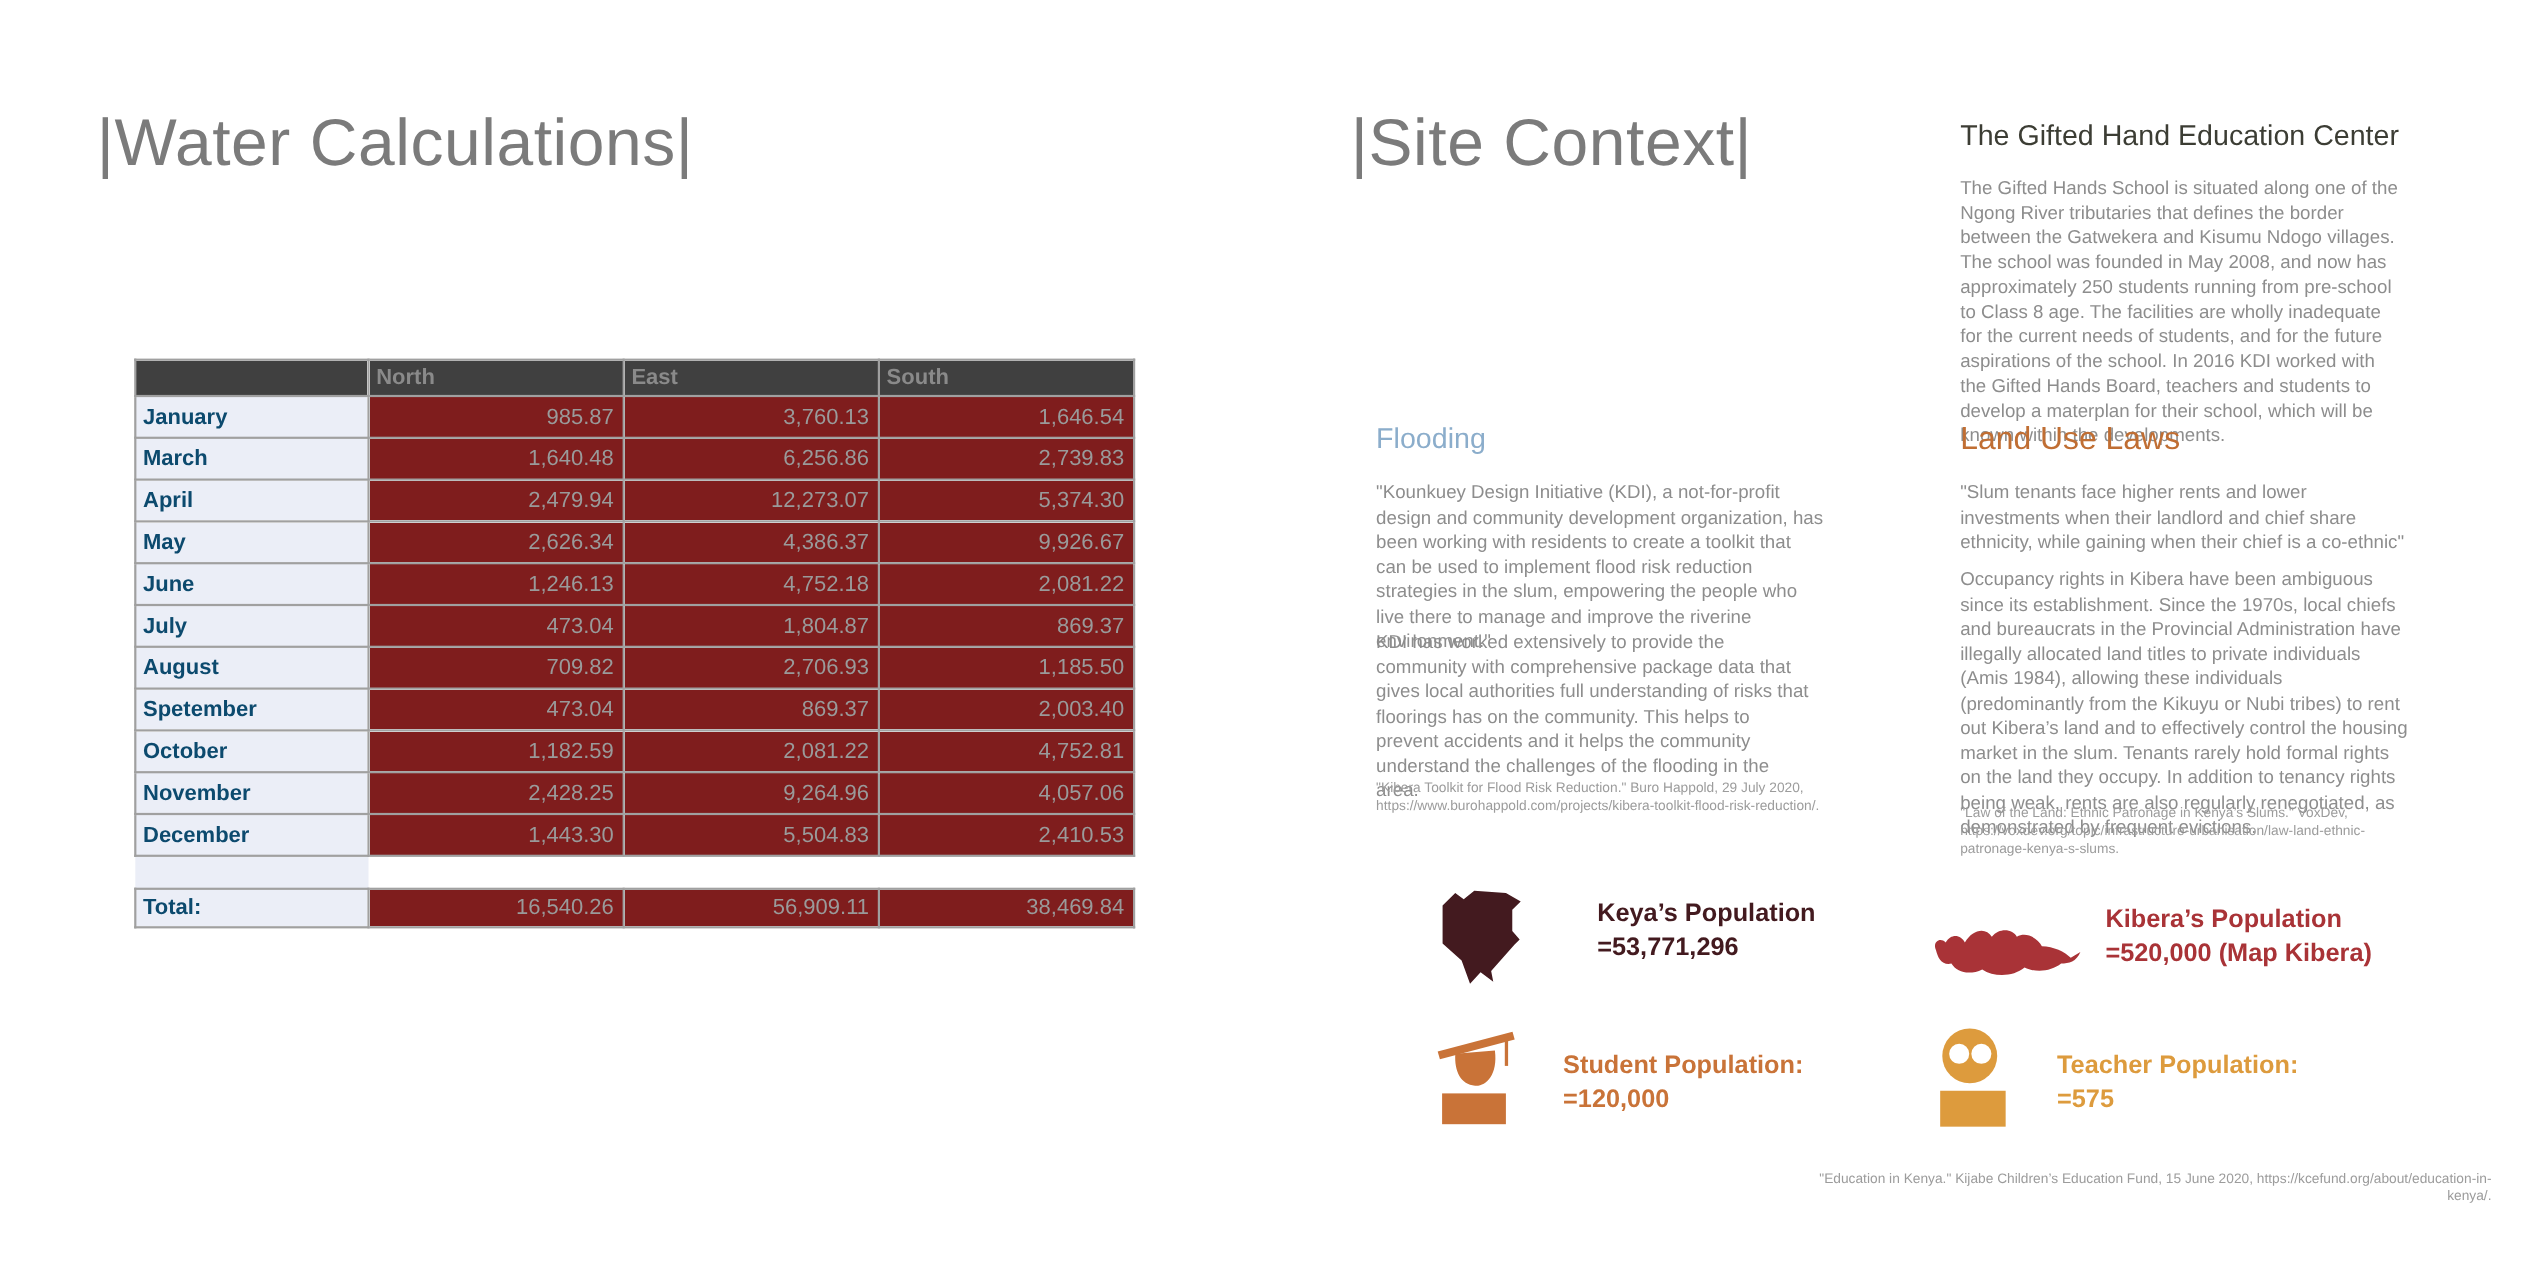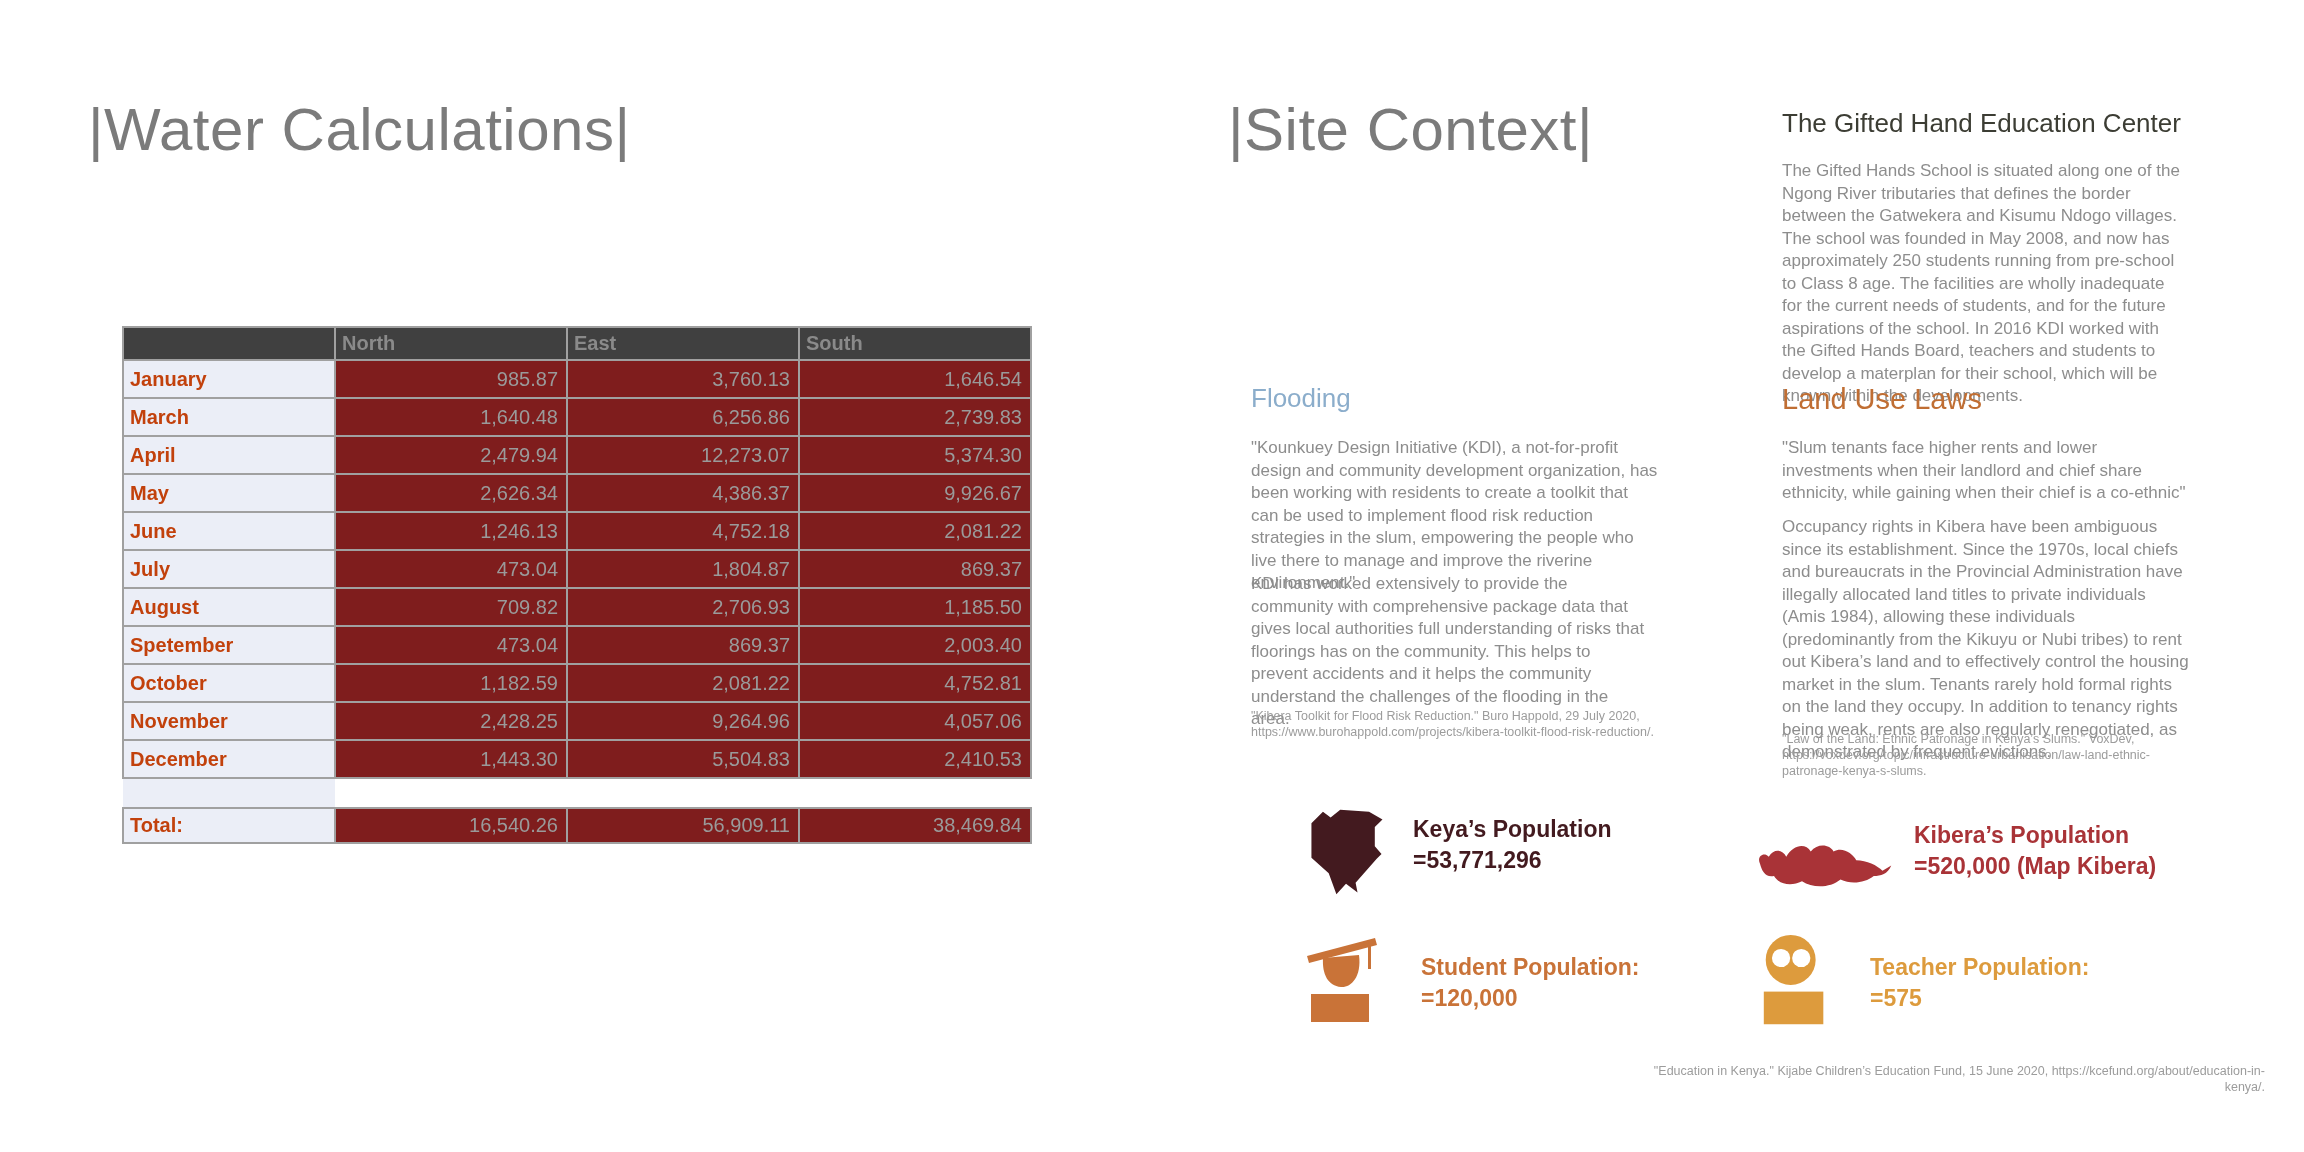--- a/index.html
+++ b/index.html
@@ -12,21 +12,21 @@
   .page-title{
     font-size:60px;font-weight:400;color:#7b7b7b;letter-spacing:.5px;white-space:nowrap;
   }
   
   .water-table{
     position:absolute;left:122px;top:326px;border-collapse:collapse;table-layout:fixed;
     width:908px;font-size:20px;color:#8f8f8f;
   }
   .water-table td{border:2px solid #a0a0a0;height:34px;vertical-align:middle;overflow:hidden;}
   .water-table tr.hdr td{height:29px;background:#404040;font-weight:700;color:#8a8a8a;padding-left:6px;}
-  .water-table td.lbl{background:#ebeef7;font-weight:700;color:#c2410c;padding-left:6px;}
+  .water-table td.lbl{background:#ebeef7;font-weight:700;color:#0c4a6e;padding-left:6px;}
   .water-table td.num{background:#7f1d1d;text-align:right;padding-right:8px;color:#9a9a9a;}
   .water-table tr.spacer td{border:none;background:#ffffff;height:26px;}
   .water-table tr.spacer td:first-child{background:#ebeef7;}
   .water-table tr.total td{height:31px;}
   
   .h-dark{font-size:26px;color:#3c3d34;font-weight:400;white-space:nowrap;}
   .h-blue{font-size:26px;color:#8badcb;font-weight:400;white-space:nowrap;}
   .h-orange{font-size:29px;color:#c06e33;font-weight:400;white-space:nowrap;}
   .para{font-size:17px;line-height:22.5px;color:#8d8d8d;}
   .footnote{font-size:12.5px;line-height:16px;color:#9c9c9c;}
@@ -151,21 +151,21 @@
 <div class="abs h-blue" style="left:1251px;top:383px;">Flooding</div>
 <div class="abs para" style="left:1251px;top:437px;width:408px;">"Kounkuey Design Initiative (KDI), a not-for-profit design and community development organization, has been working with residents to create a toolkit that can be used to implement flood risk reduction strategies in the slum, empowering the people who live there to manage and improve the riverine environment."</div>
 <div class="abs para" style="left:1251px;top:573px;width:400px;">KDI has worked extensively to provide the community with comprehensive package data that gives local authorities full understanding of risks that floorings has on the community. This helps to prevent accidents and it helps the community understand the challenges of the flooding in the area.</div>
 <div class="abs footnote" style="left:1251px;top:708px;width:420px;">"Kibera Toolkit for Flood Risk Reduction." Buro Happold, 29 July 2020, https://www.burohappold.com/projects/kibera-toolkit-flood-risk-reduction/.</div>
 
 <div class="abs h-orange" style="left:1782px;top:383px;">Land Use Laws</div>
 <div class="abs para" style="left:1782px;top:437px;width:404px;">"Slum tenants face higher rents and lower investments when their landlord and chief share ethnicity, while gaining when their chief is a co-ethnic"</div>
 <div class="abs para" style="left:1782px;top:516px;width:410px;">Occupancy rights in Kibera have been ambiguous since its establishment. Since the 1970s, local chiefs and bureaucrats in the Provincial Administration have illegally allocated land titles to private individuals (Amis 1984), allowing these individuals (predominantly from the Kikuyu or Nubi tribes) to rent out Kibera’s land and to effectively control the housing market in the slum. Tenants rarely hold formal rights on the land they occupy. In addition to tenancy rights being weak, rents are also regularly renegotiated, as demonstrated by frequent evictions.</div>
 <div class="abs footnote" style="left:1782px;top:731px;width:400px;">"Law of the Land: Ethnic Patronage in Kenya’s Slums." VoxDev, https://voxdev.org/topic/infrastructure-urbanisation/law-land-ethnic-patronage-kenya-s-slums.</div>
 
-<div class="stat" style="left:1297px;top:806px;">
+<div class="stat" style="left:1297px;top:806px;gap:39px;">
   <span class="icon-box">
     <svg width="98" height="96" viewBox="0 0 100 100">
       <path fill="#431a1f" d="M14 18 L26 6 L34 12 L44 4 L74 6 L88 14 L80 22 L80 42 L87 50 L82 55 L60 80 L62 90 L50 81 L40 92 L32 70 L14 54 Z"></path>
     </svg>
   </span>
   <span class="txt c-maroon" style="margin-left:18px;margin-top:8px;">
     <span>Keya’s Population</span>
     <span>=53,771,296</span>
   </span>
 </div>

